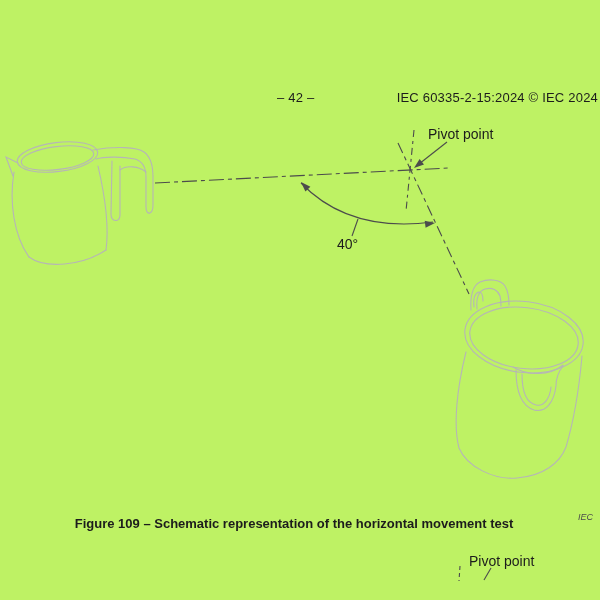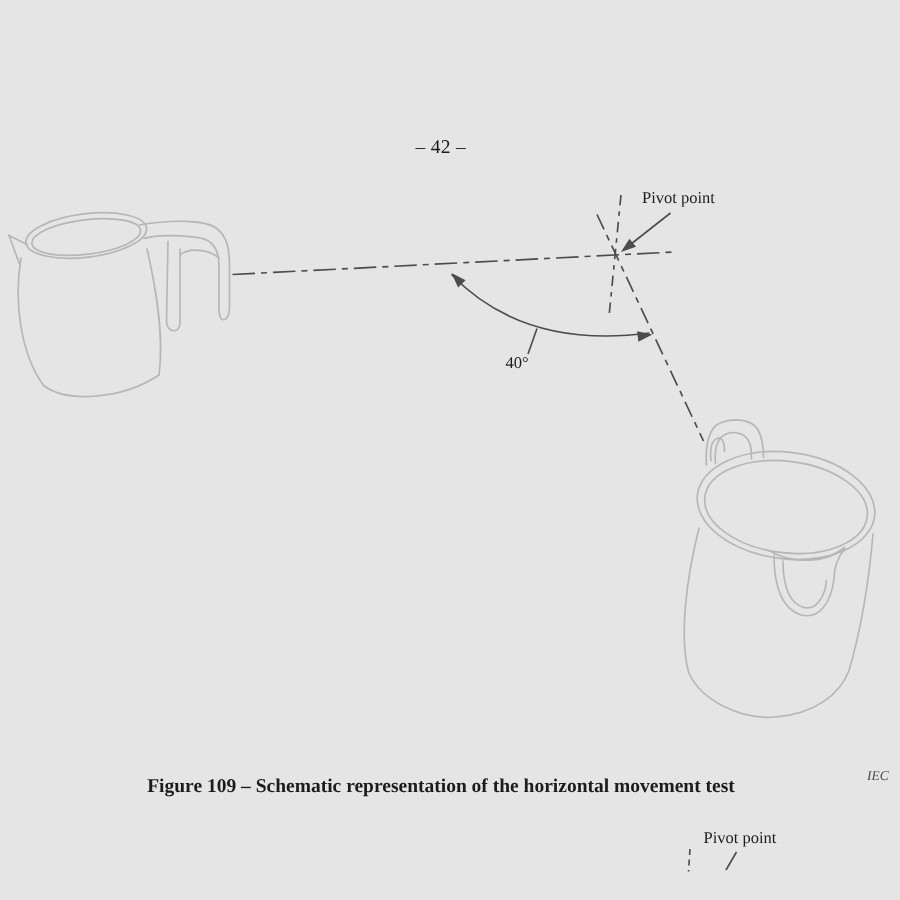--- a/index.html
+++ b/index.html
@@ -4,57 +4,58 @@
 <style>
   html, body {
     margin: 0;
     padding: 0;
     background: #ffffff;
   }
   #page {
     position: relative;
     width: 600px;
     height: 600px;
-    background: #e5e5e5;
-    font-family: Liberation Serif, serif;
+    background: #bef264;
+    font-family: Liberation Sans, sans-serif;
     color: #1c1c1c;
     overflow: hidden;
   }
   .abs { position: absolute; white-space: nowrap; }
   #figure-svg {
     position: absolute;
     left: 0; top: 0;
     width: 600px; height: 600px;
   }
   .header-text {
     font-size: 13px;
     letter-spacing: 0.2px;
   }
   .small-label {
-    font-size: 11px;
+    font-size: 14px;
   }
   .iec-credit {
     font-size: 9px;
     font-style: italic;
     color: #4c4c4c;
   }
   .caption {
     left: 0;
     width: 588px;
     text-align: center;
     font-size: 13px;
     font-weight: bold;
   }
 </style>
 </head>
 <body>
 
 <div id="page">
 
   <div class="abs header-text" style="left:277px; top:90px;">– 42 –</div>
+  <div class="abs header-text" style="right:2px; top:90px;">IEC 60335-2-15:2024 © IEC 2024</div>
 
   <svg id="figure-svg" viewBox="0 0 600 600">
 
     <g fill="none" stroke="#b6b6b6" stroke-width="1.1" stroke-linecap="round">
       <ellipse cx="57.5" cy="157" rx="40.5" ry="14.5" transform="rotate(-7 57.5 157)"></ellipse>
       <ellipse cx="57.5" cy="158" rx="36.5" ry="11.5" transform="rotate(-7 57.5 158)"></ellipse>
       <path d="M 18 163 L 6 157 L 13 176"></path>
       <path d="M 14 172 C 9 202, 14 236, 29 257"></path>
       <path d="M 29 257 C 45 269, 82 266, 106 250"></path>
       <path d="M 98 166 C 105 196, 109 228, 106 250"></path>

